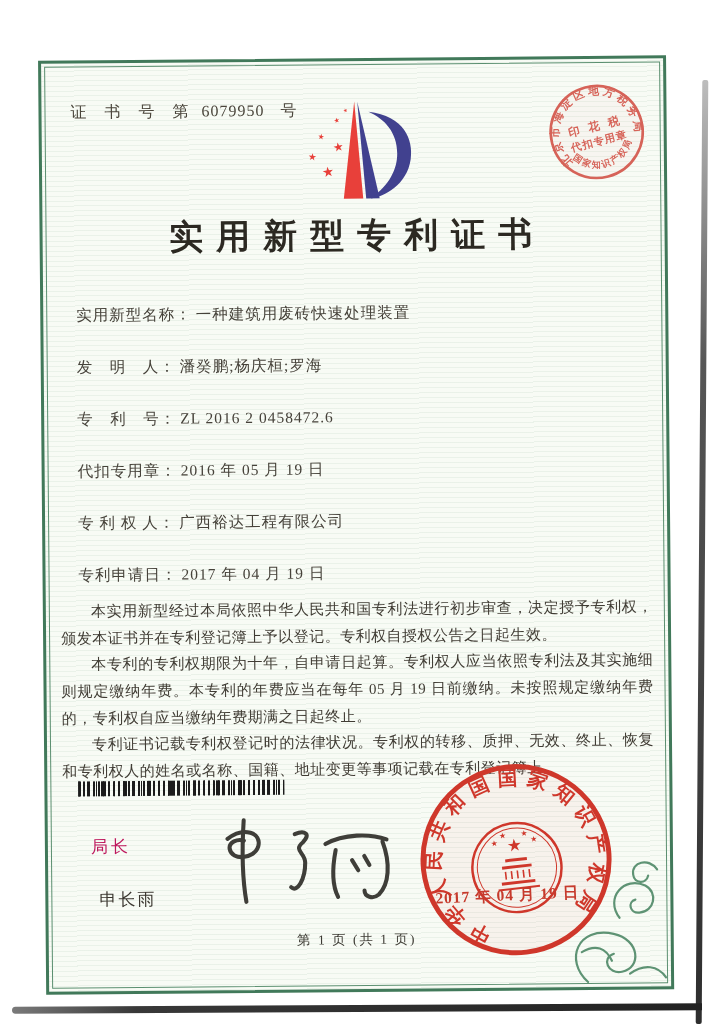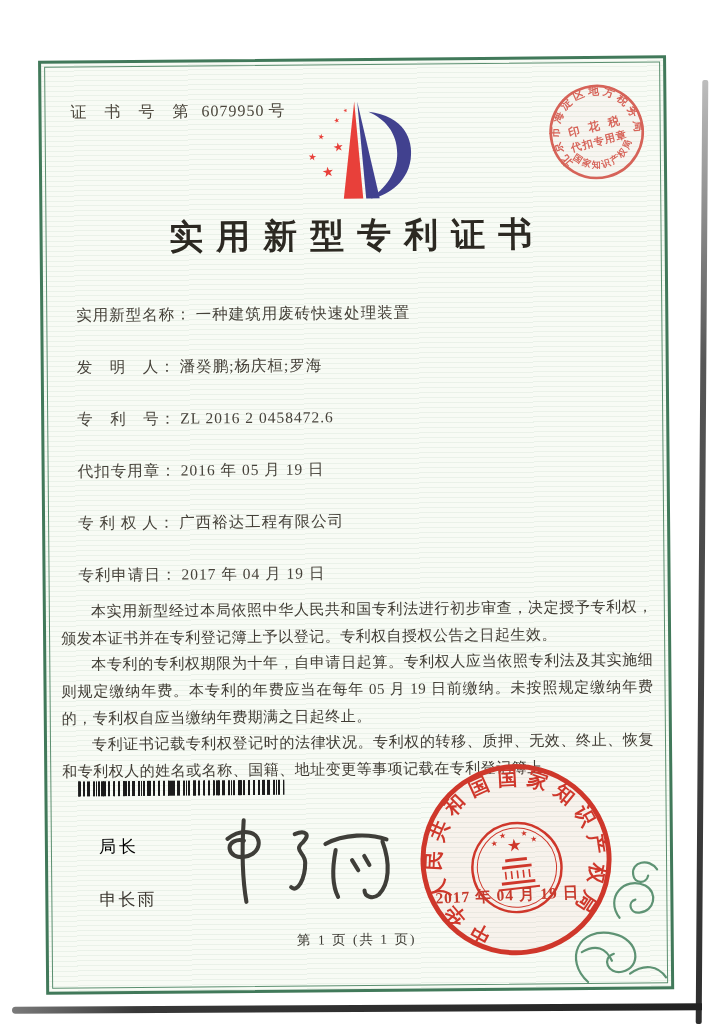--- a/index.html
+++ b/index.html
@@ -8,37 +8,37 @@
   .paper{position:absolute;inset:0;transform:rotate(-0.5deg);transform-origin:50% 50%;}
   .frame{position:absolute;left:42px;top:58px;width:622px;height:928px;
          border:3px solid #41795a;
          background-color:#f8fbf5;
          background-image:repeating-linear-gradient(0deg,
             rgba(110,160,125,0.10) 0px, rgba(110,160,125,0.10) 1px,
             rgba(255,255,255,0) 1px, rgba(255,255,255,0) 5px);}
   .frame-inner{position:absolute;inset:3px;border:1px solid #5b8f70;pointer-events:none;}
   .cert-no{position:absolute;left:74px;top:100px;font-size:16px;color:#4a453b;}
   .cert-no .sp{letter-spacing:7px;}
-  .cert-no .num{letter-spacing:1px;margin:0 4px 0 6px;font-family:Liberation Serif, serif;}
+  .cert-no .num{letter-spacing:1px;margin:0 16px 0 6px;font-family:Liberation Serif, serif;}
   .logo{position:absolute;left:288px;top:94px;width:150px;height:112px;}
   .title{position:absolute;left:42px;top:213px;width:622px;text-align:center;
          font-size:34px;font-weight:700;letter-spacing:13px;text-indent:13px;color:#2c2922;}
   .fields{position:absolute;left:78px;top:303px;width:520px;}
   .field-row{height:52px;font-size:15.5px;color:#46423a;letter-spacing:1px;}
   .field-row .lbl{display:inline-block;font-family:Liberation Serif, serif;}
   .field-row .val{margin-left:4px;}
   .paras{position:absolute;left:60px;top:596px;width:592px;font-size:15px;
          line-height:1.78;color:#403c34;text-align:justify;letter-spacing:0.5px;}
   .paras p{margin:0;text-indent:2em;}
   .barcode{position:absolute;left:76px;top:779px;width:206px;height:15px;
     background-image:
       repeating-linear-gradient(90deg,#1c1c1c 0 2px,rgba(0,0,0,0) 2px 5px),
       repeating-linear-gradient(90deg,#1c1c1c 0 1px,rgba(0,0,0,0) 1px 9px),
       repeating-linear-gradient(90deg,#1c1c1c 0 3px,rgba(0,0,0,0) 3px 23px);}
-  .sig-title{position:absolute;left:96px;top:833px;font-size:17px;letter-spacing:3px;color:#000000;}
+  .sig-title{position:absolute;left:88px;top:833px;font-size:17px;letter-spacing:3px;color:#be185d;}
   .sig-name{position:absolute;left:96px;top:866px;font-size:17px;letter-spacing:2px;color:#3a362f;margin-top:20px;}
   .autograph{position:absolute;left:188px;top:806px;width:214px;height:104px;}
   .seal{position:absolute;left:414px;top:762px;width:198px;height:198px;transform:rotate(-6deg);}
   .seal-date{position:absolute;left:432px;top:886px;width:180px;font-size:15.5px;font-weight:700;
              color:#c63a2c;letter-spacing:1px;transform:rotate(-2deg);}
   .tax-stamp{position:absolute;left:550px;top:84px;width:100px;height:100px;
              transform:rotate(-14deg);opacity:0.92;}
   .footer{position:absolute;left:42px;top:931px;width:622px;text-align:center;
           font-size:13.5px;letter-spacing:2px;color:#3c3a33;}
   .flourish{position:absolute;left:566px;top:858px;width:104px;height:132px;}

